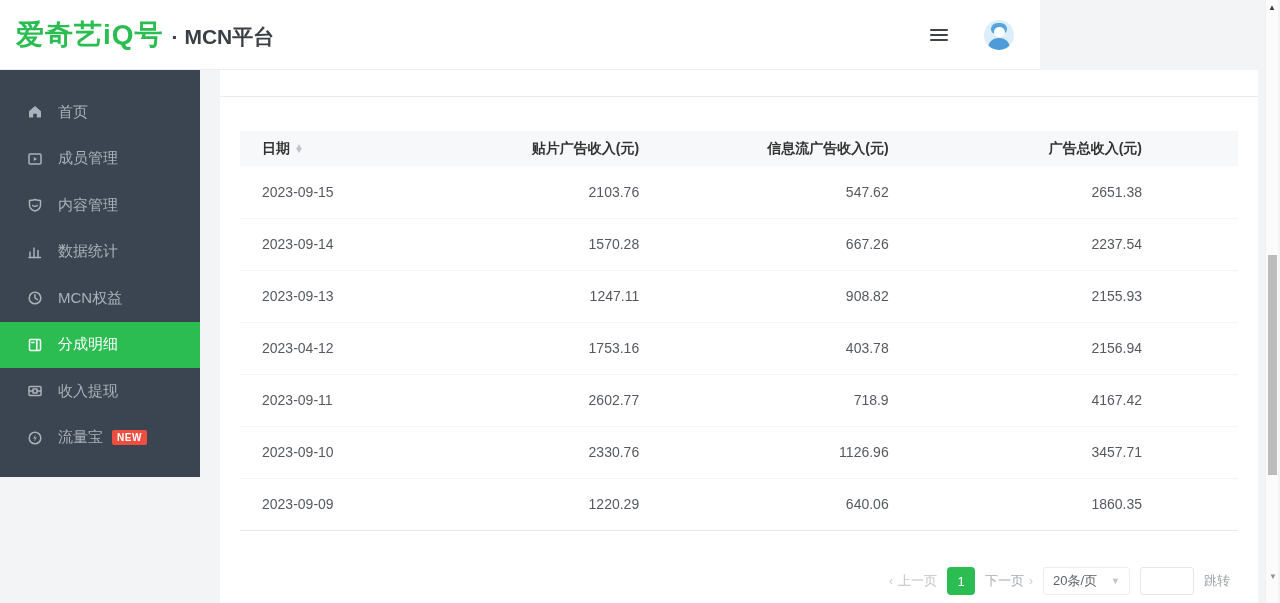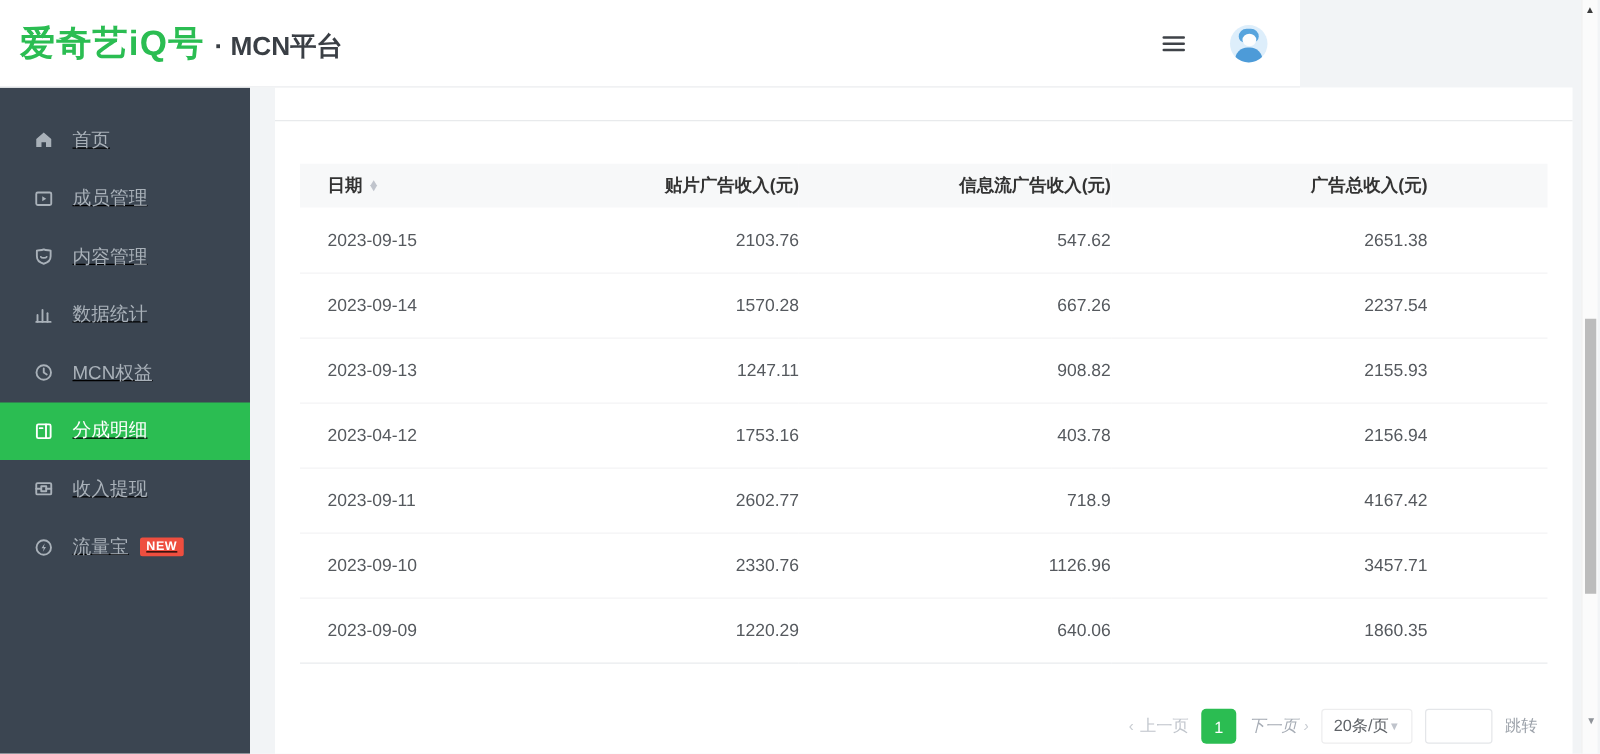--- a/index.html
+++ b/index.html
@@ -19,22 +19,22 @@
   .logo-sub{font-size:21px;font-weight:600;color:#3a3f45;margin-left:8px;}
   .topbar-right{position:absolute;right:26px;top:0;height:70px;display:flex;align-items:center;gap:36px;}
   .hamburger{width:18px;height:13px;display:flex;flex-direction:column;justify-content:space-between;cursor:pointer;}
   .hamburger span{display:block;height:2.4px;background:#3f4348;border-radius:1px;}
   .avatar{width:30px;height:30px;border-radius:50%;background:#ddeefb;position:relative;overflow:hidden;cursor:pointer;}
   .avatar .hair{position:absolute;left:7px;top:3px;width:16px;height:11px;border-radius:8px 8px 6px 6px;background:#57a4dd;}
   .avatar .face{position:absolute;left:9.5px;top:7px;width:11px;height:10px;border-radius:50%;background:#fdfdfd;}
   .avatar .bodyy{position:absolute;left:4px;top:18px;width:22px;height:14px;border-radius:10px 10px 0 0;background:#4d9bd8;}
 
   
-  .sidebar{position:absolute;top:70px;left:0;width:200px;height:533px;background:var(--sidebar-bg);
-           padding-top:19px;z-index:10;text-decoration:underline;}
+  .sidebar{position:absolute;top:70px;left:0;width:200px;height:407px;background:var(--sidebar-bg);
+           padding-top:19px;z-index:10;}
   .nav-item{height:46.5px;display:flex;align-items:center;padding-left:26px;color:#a9b1b9;
             font-size:15px;cursor:pointer;}
   .nav-item .icn{width:17px;height:17px;margin-right:15px;flex:0 0 auto;display:flex;align-items:center;justify-content:center;}
   .nav-item svg{width:16px;height:16px;stroke:currentColor;fill:none;stroke-width:1.5;stroke-linecap:round;stroke-linejoin:round;}
   .nav-item.active{background:var(--brand-green);color:#fff;}
   .badge-new{background:var(--badge-red);color:#fff;font-size:10px;font-weight:bold;
              padding:2px 5px;border-radius:2px;margin-left:9px;letter-spacing:.5px;}
 
   
   .content{position:absolute;top:70px;left:200px;width:959px;height:533px;background:#f2f4f6;}
@@ -54,25 +54,25 @@
   td{font-size:14px;color:#55595e;}
   td:first-child{text-align:left;padding-left:22px;}
   td:not(:first-child){text-align:right;}
   .sort-caret{display:inline-flex;flex-direction:column;margin-left:5px;vertical-align:middle;cursor:pointer;line-height:4px;}
   .sort-caret i{font-style:normal;font-size:8px;color:#c0c4cc;transform:scaleX(1.2);}
 
   
   .pagination{position:absolute;right:28px;top:497px;display:flex;align-items:center;gap:10px;
               font-size:13px;color:#b7bcc3;}
   .pg-btn{display:flex;align-items:center;gap:5px;cursor:pointer;color:#c0c5cc;}
-  .pg-btn.next{color:#a6acb5;font-style:italic;}
+  .pg-btn.next{color:#a6acb5;}
   .pg-chevron{font-size:12px;color:#c8ccd2;}
   .pg-num{width:28px;height:28px;background:var(--brand-green);color:#fff;border-radius:4px;
           display:flex;align-items:center;justify-content:center;font-size:13px;cursor:pointer;}
-  .pg-size{display:flex;align-items:center;gap:0;border:1px solid #ededee;border-radius:3px;
+  .pg-size{display:flex;align-items:center;gap:14px;border:1px solid #ededee;border-radius:3px;
            background:#fff;padding:0 9px;height:28px;color:#5f6368;font-size:13px;cursor:pointer;}
   .pg-size .arrow{font-size:9px;color:#c0c4cc;}
   .pg-input{width:54px;height:28px;border:1px solid #e4e6e9;border-radius:3px;outline:none;
             font-size:13px;padding:0 6px;color:#5f6368;}
   .pg-jump{color:#9ba1a9;cursor:pointer;}
 
   
   .scrollbar{position:absolute;top:0;right:2px;width:13px;height:603px;background:#fbfbfb;
              border-left:1px solid #f0f0f0;z-index:30;}
   .sb-up{position:absolute;top:3px;left:2px;font-size:8px;color:#3c3c3c;cursor:pointer;}

